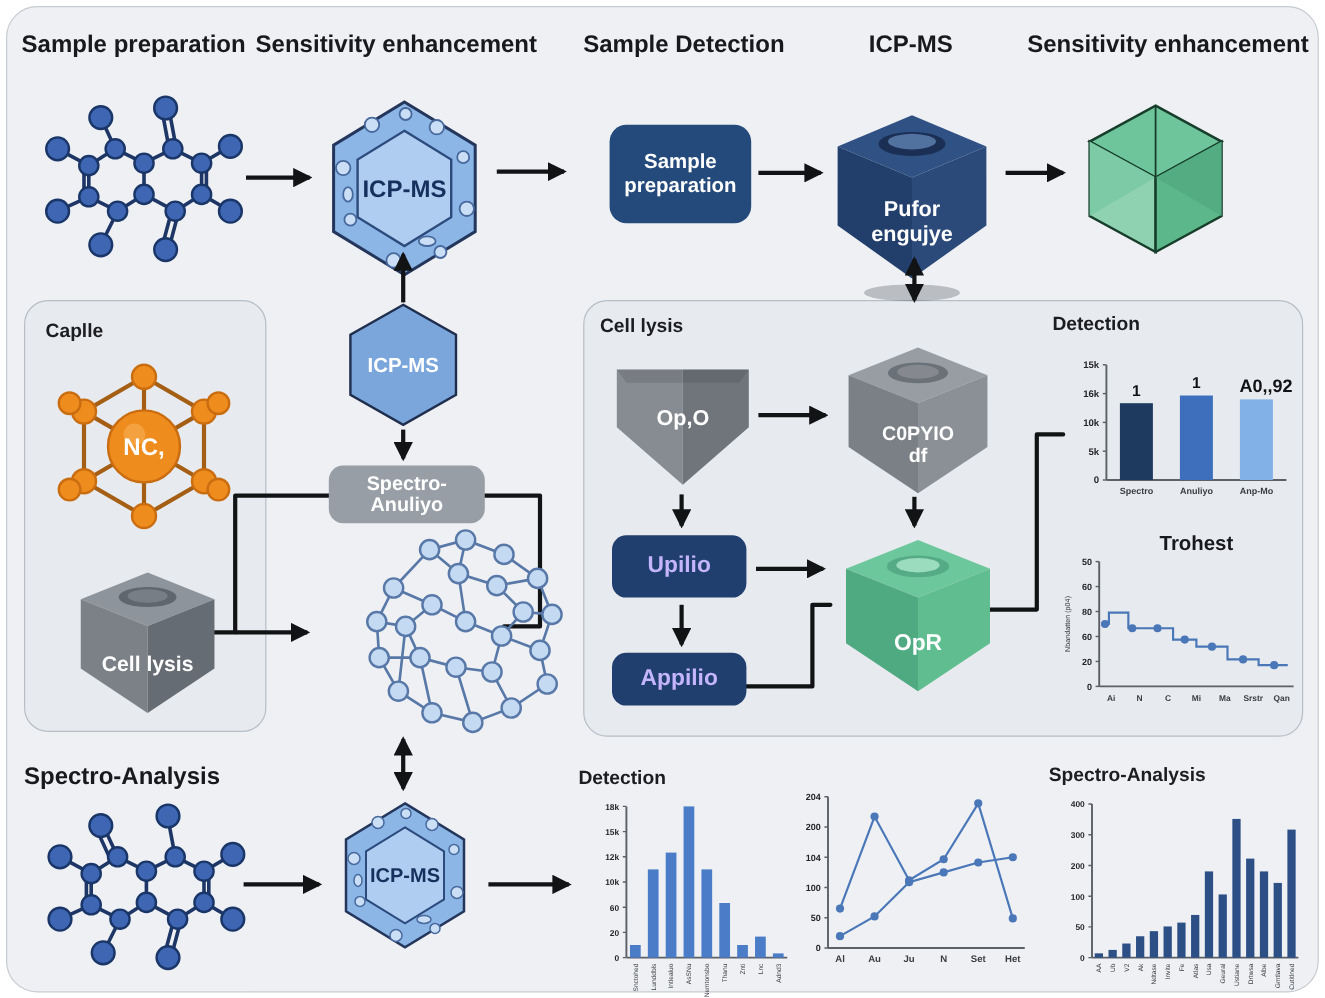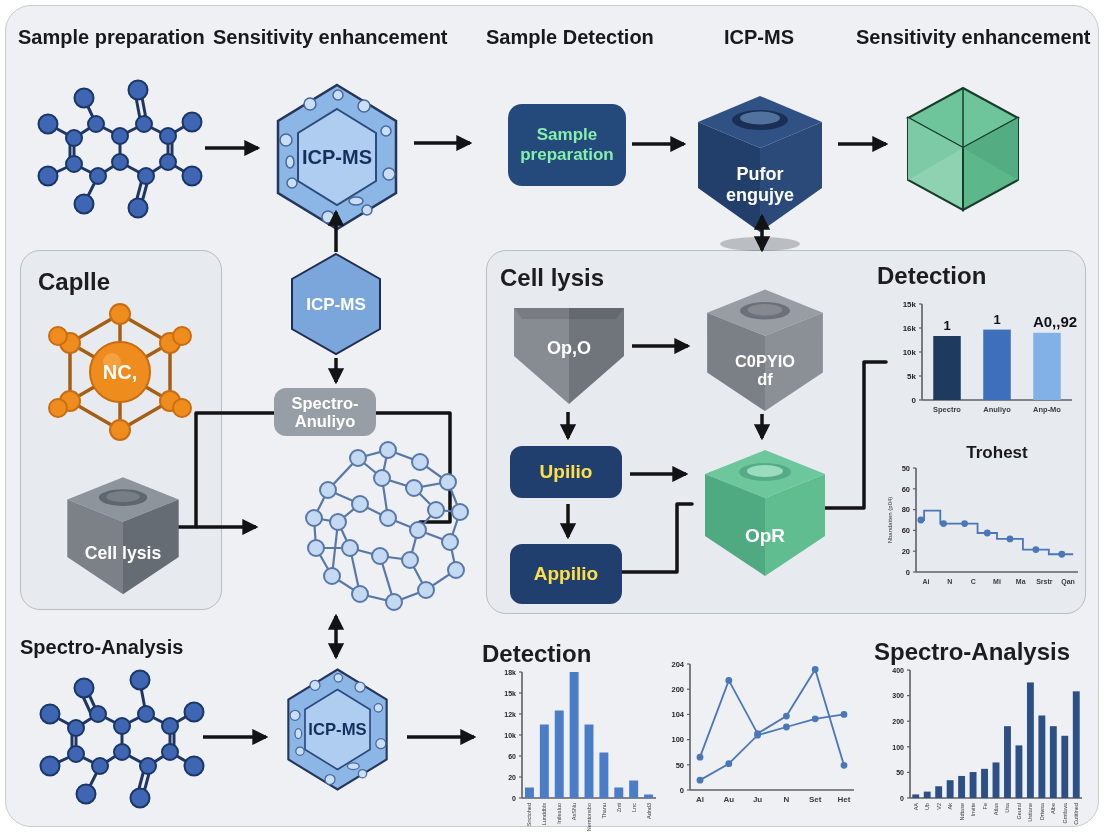--- a/index.html
+++ b/index.html
@@ -2,25 +2,25 @@
 <html><head>
 <meta charset="utf-8">
 <style>
   html,body{margin:0;padding:0;background:#ffffff;}
   .stage{position:relative;width:1104px;height:832px;background:#ffffff;overflow:hidden;
          font-family:"Liberation Sans",sans-serif;}
   .canvas{position:absolute;left:5px;top:5px;width:1092px;height:820px;background:#eef0f3;
           border:1px solid #c6cbd1;border-radius:26px;}
   .panel{position:absolute;background:#e7eaee;border:1.5px solid #b7bec6;border-radius:20px;}
   .h-label{position:absolute;font-size:20px;font-weight:700;color:#17191c;white-space:nowrap;}
-  .p-title{position:absolute;font-size:24px;font-weight:700;color:#1b1d20;}
-  .navy-box{position:absolute;background:#24497b;border-radius:14px;color:#86efac;font-weight:700;
+  .p-title{position:absolute;font-size:16px;font-weight:700;color:#1b1d20;}
+  .navy-box{position:absolute;background:#24497b;border-radius:14px;color:#ffffff;font-weight:700;
             display:flex;flex-direction:column;align-items:center;justify-content:center;
             text-align:center;font-size:17px;line-height:1.18;}
-  .flow-box{position:absolute;background:#203e6e;border-radius:12px;color:#fde047;font-weight:700;
+  .flow-box{position:absolute;background:#203e6e;border-radius:12px;color:#c4b5fd;font-weight:700;
             display:flex;align-items:center;justify-content:center;font-size:19px;}
   .gray-box{position:absolute;background:#989ea6;border-radius:12px;color:#fff;font-weight:700;
             display:flex;flex-direction:column;align-items:center;justify-content:center;
             text-align:center;font-size:16.5px;line-height:1.12;}
   svg{position:absolute;overflow:visible;}
   svg text{font-family:"Liberation Sans",sans-serif;}
 </style>
 </head>
 <body>
 
@@ -175,21 +175,21 @@
     <ellipse cx="70" cy="34" rx="26" ry="9" fill="#60666d"></ellipse>
     <ellipse cx="70" cy="33" rx="18" ry="6" fill="#787e85"></ellipse>
     <text x="70" y="100" text-anchor="middle" font-size="19" font-weight="700" fill="#fff">Cell lysis</text>
   </svg>
 
   <svg style="left:286px;top:252px;" width="100" height="104" viewBox="0 0 100 104">
     <polygon points="50,2 94,27 94,77 50,102 6,77 6,27" fill="#7aa6dc" stroke="#1f2e4d" stroke-width="2"></polygon>
     <text x="50" y="58" text-anchor="middle" font-size="17" font-weight="700" fill="#fff">ICP-MS</text>
   </svg>
 
-  <div class="gray-box" style="left:274px;top:388px;width:102px;height:48px;align-items:center;">
+  <div class="gray-box" style="left:274px;top:388px;width:130px;height:48px;align-items:center;">
     <span>Spectro-</span>
     <span>Anuliyo</span>
   </div>
 
   <svg style="left:300px;top:438px;" width="175" height="180" viewBox="0 0 175 180">
     <g stroke="#5878a8" stroke-width="2.2">
       <path fill="none" d="M58,20 L88,12 L120,24 L148,44 L160,74 L150,104 L156,132 L126,152 L94,164 L60,156 L32,138 L16,110 L14,80 L28,52 L58,20"></path>
       <path fill="none" d="M88,12 L82,40 L114,50 L148,44 M114,50 L136,72 L160,74 M136,72 L118,92 L150,104 M118,92 L88,80 L82,40 M88,80 L60,66 L28,52 M60,66 L38,84 L14,80 M38,84 L50,110 L16,110 M50,110 L80,118 L94,164 M80,118 L110,122 L126,152 M110,122 L118,92 M58,20 L82,40 M60,156 L50,110 M32,138 L38,84"></path>
     </g>
     <g fill="#c4d9f2" stroke="#5878a8" stroke-width="2">
@@ -233,21 +233,21 @@
     <polygon points="10,36 70,12 130,36 70,60" fill="#989da4"></polygon>
     <polygon points="10,36 70,60 70,138 10,98" fill="#7b7f86"></polygon>
     <polygon points="130,36 70,60 70,138 130,98" fill="#8b8f96"></polygon>
     <ellipse cx="70" cy="34" rx="26" ry="9" fill="#6b7178"></ellipse>
     <ellipse cx="70" cy="33" rx="18" ry="6" fill="#85898f"></ellipse>
     <text x="70" y="92" text-anchor="middle" font-size="17" font-weight="700" fill="#fff">C0PYIO</text>
     <text x="70" y="111" text-anchor="middle" font-size="17" font-weight="700" fill="#fff">df</text>
   </svg>
 
   <div class="flow-box" style="left:510px;top:446px;width:112px;height:52px;">Upilio</div>
-  <div class="flow-box" style="left:510px;top:544px;width:112px;height:60px;">Appilio</div>
+  <div class="flow-box" style="left:510px;top:544px;width:112px;height:44px;">Appilio</div>
 
   <svg style="left:695px;top:438px;" width="140" height="140" viewBox="0 0 140 140">
     <polygon points="10,36 70,12 130,36 70,60" fill="#6dc79c"></polygon>
     <polygon points="10,36 70,60 70,138 10,98" fill="#4fa981"></polygon>
     <polygon points="130,36 70,60 70,138 130,98" fill="#60bd8f"></polygon>
     <ellipse cx="70" cy="34" rx="26" ry="9" fill="#55ab85"></ellipse>
     <ellipse cx="70" cy="33" rx="18" ry="6" fill="#9adcbd"></ellipse>
     <text x="70" y="104" text-anchor="middle" font-size="19" font-weight="700" fill="#fff">OpR</text>
   </svg>
 

